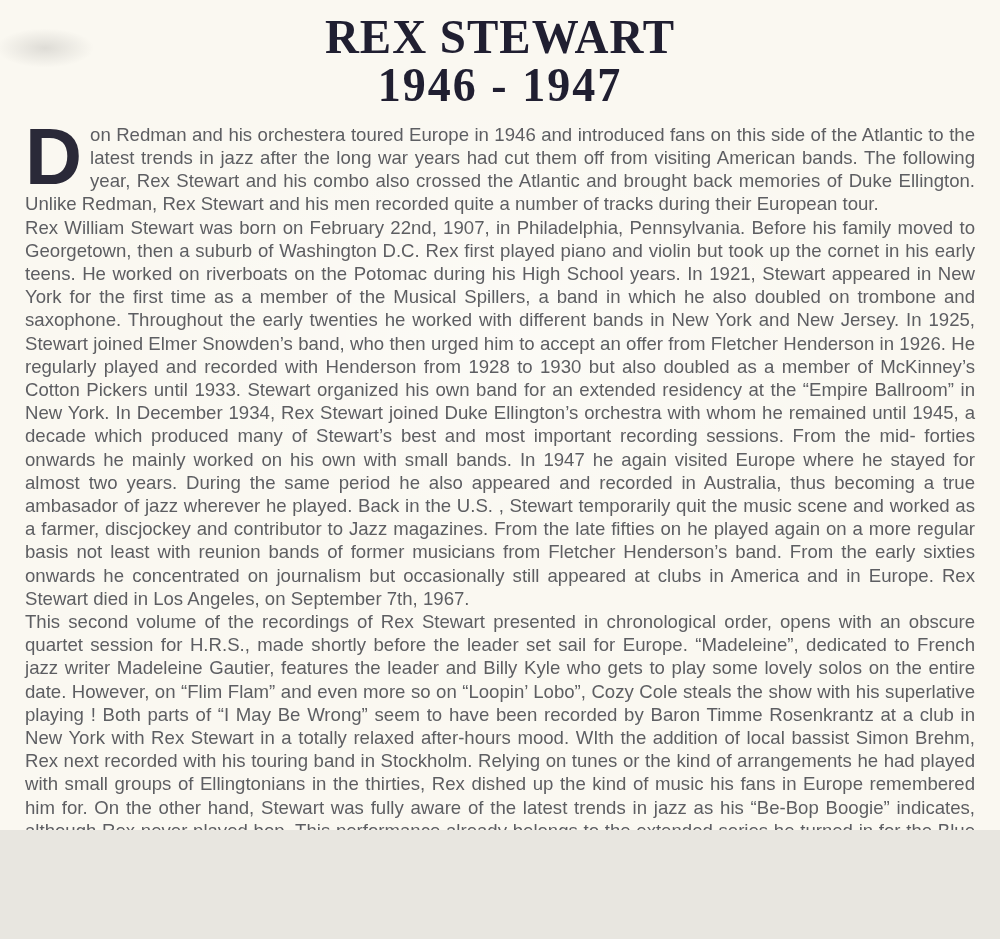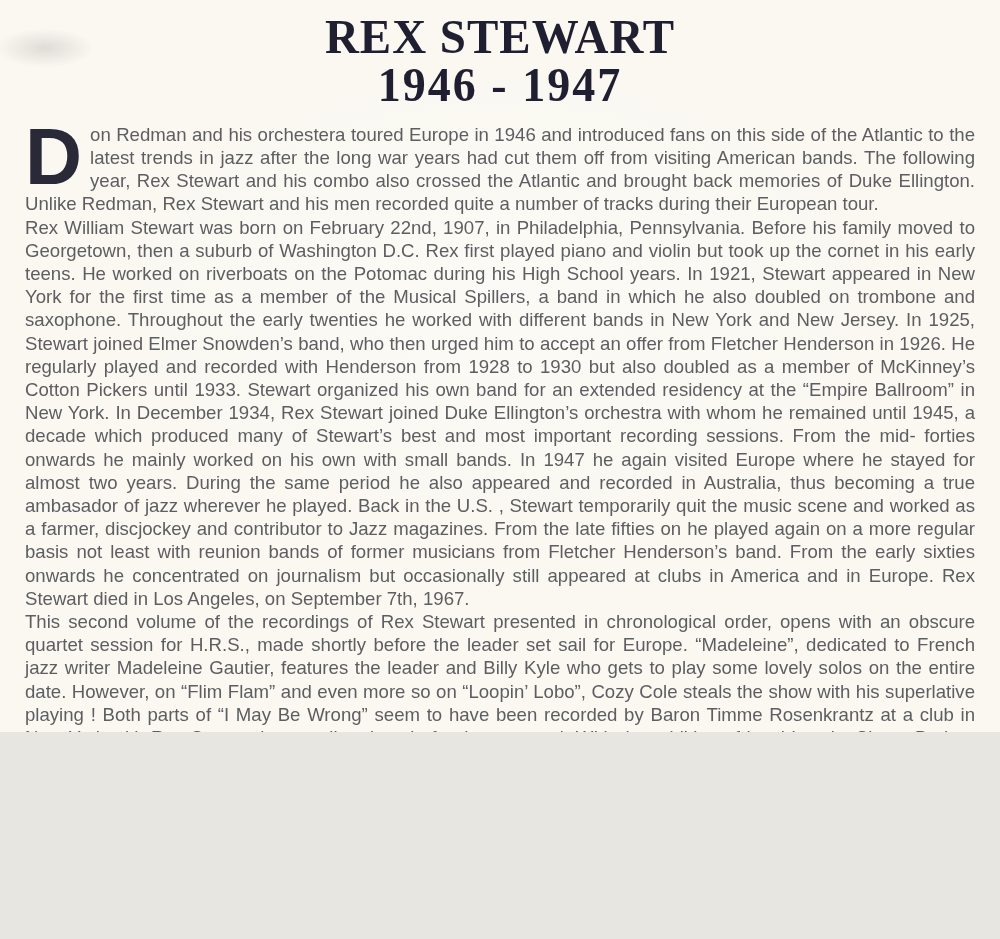--- a/index.html
+++ b/index.html
@@ -3,21 +3,21 @@
 <meta charset="utf-8">
 <style>
   html, body {
     margin: 0;
     padding: 0;
     background: #e8e6e0;
   }
   .page {
     position: relative;
     width: 1000px;
-    height: 732px;
+    height: 830px;
     margin: 0 auto;
     background-color: #faf8f1;
     background-image:
       radial-gradient(ellipse 70px 28px at 45px 48px, rgba(150,148,145,0.28), transparent 70%),
       radial-gradient(ellipse 500px 300px at 50% 40%, rgba(255,255,255,0.35), transparent 80%);
     overflow: hidden;
     font-family: "Liberation Sans", sans-serif;
   }
   .title-block {
     padding-top: 12px;

